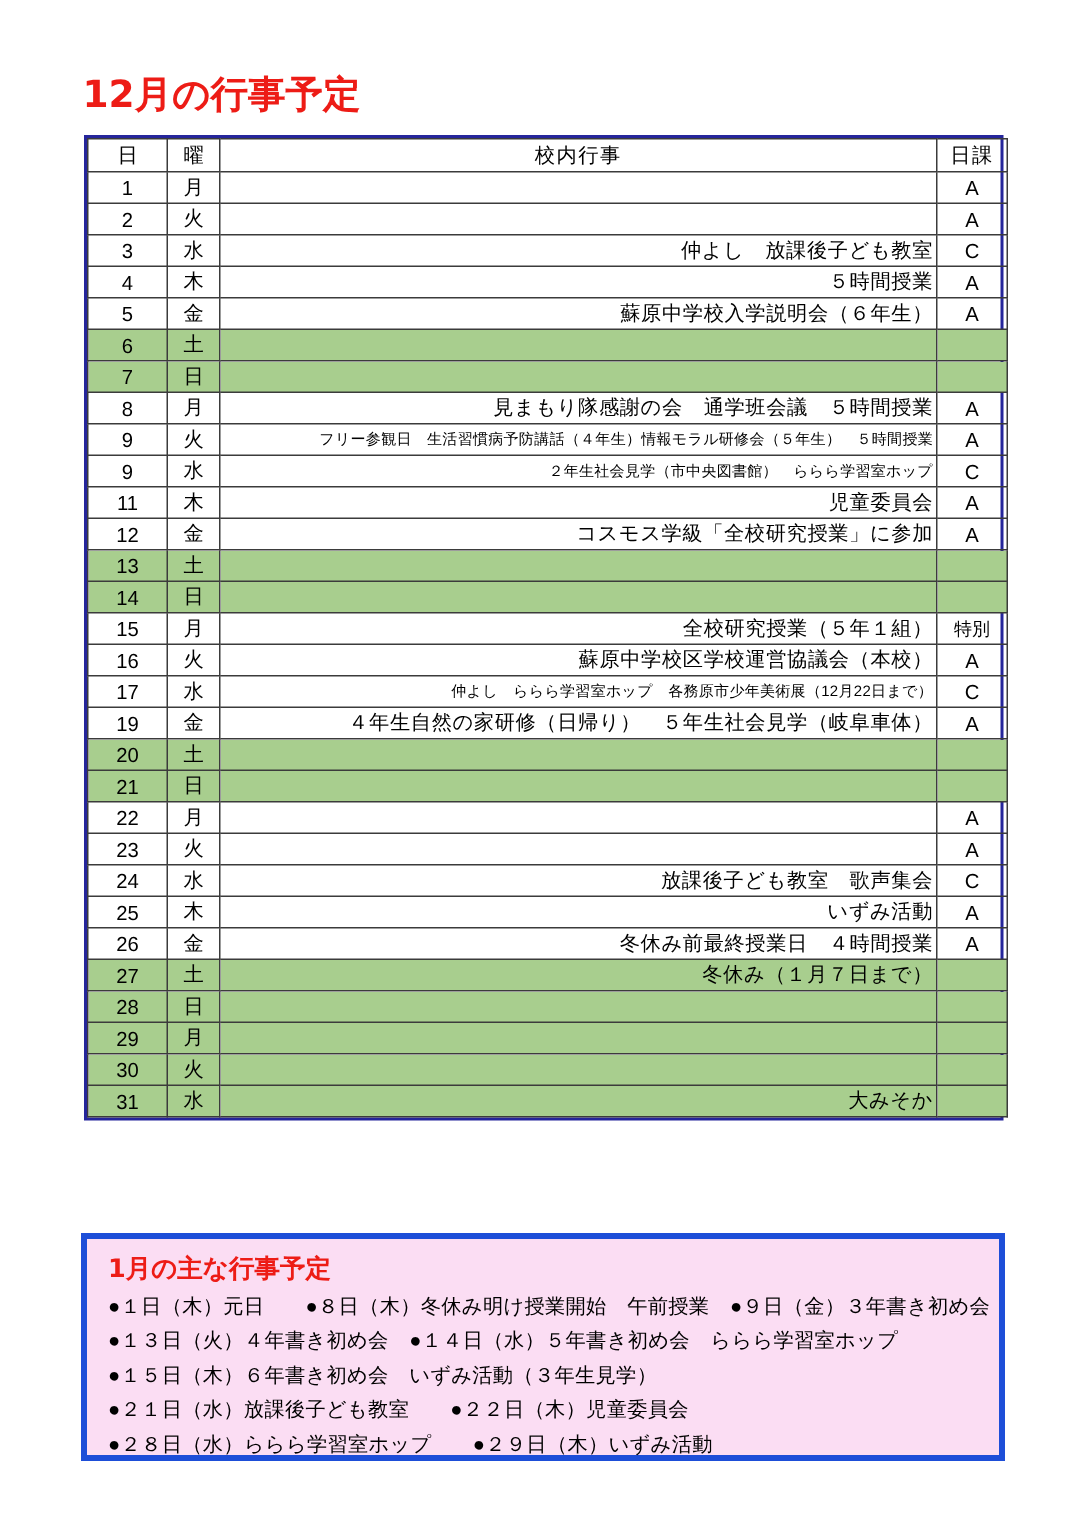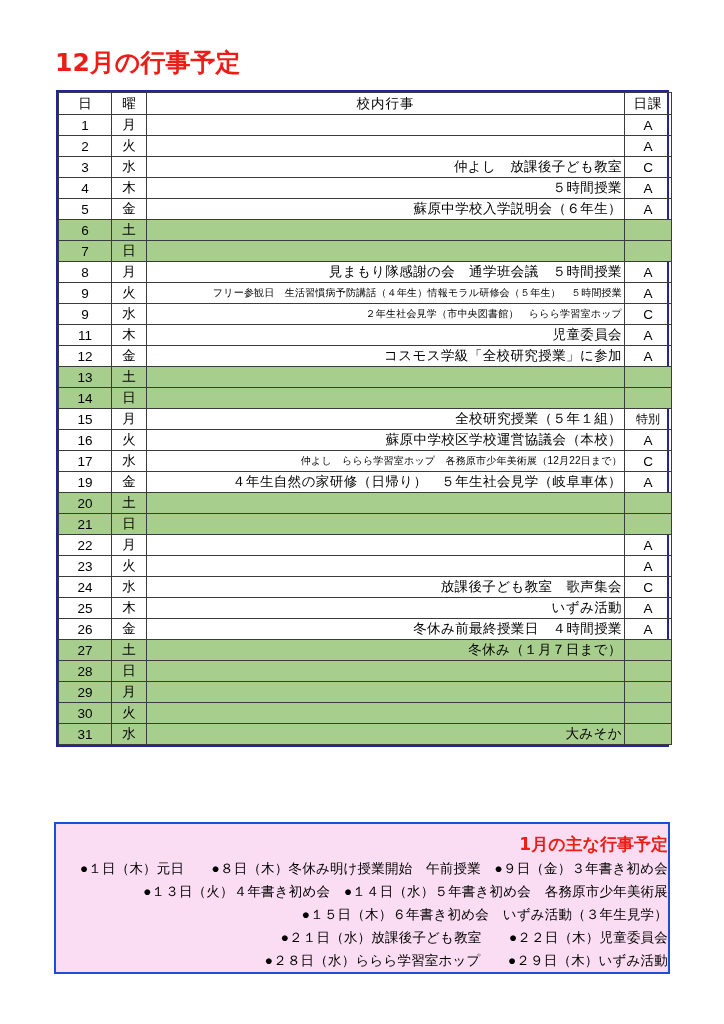--- a/index.html
+++ b/index.html
@@ -86,24 +86,23 @@
   tr.weekend td { background: #A8CE8E; }
 
   
   .notice {
     position: absolute;
     left: 54px;
     top: 822px;
     width: 616px;
     height: 152px;
     background: #FBDDF3;
-    border: 2px solid #1d4ed8;
+    border: 4px solid #1d4ed8;
     box-sizing: border-box;
     padding: 9px 0 0 14px;
-    text-align: right;
   }
   .notice-title {
     font-size: 17px;
     font-weight: bold;
     color: #ED1C16;
     line-height: 22px;
     margin-bottom: 2px;
     white-space: nowrap;
     font-family: "DejaVu Sans", "Liberation Sans", sans-serif;
   }
@@ -320,20 +319,20 @@
             <td class="sched"></td>
           </tr>
         </tbody>
     </table>
   </div>
 
   <div class="notice">
     <div class="notice-title">1月の主な行事予定</div>
     <div id="notice-lines">
         <div class="notice-line">●１日（木）元日　　●８日（木）冬休み明け授業開始　午前授業　●９日（金）３年書き初め会</div>
-        <div class="notice-line">●１３日（火）４年書き初め会　●１４日（水）５年書き初め会　各務原市少年美術展</div>
+        <div class="notice-line">●１３日（火）４年書き初め会　●１４日（水）５年書き初め会　ららら学習室ホップ</div>
         <div class="notice-line">●１５日（木）６年書き初め会　いずみ活動（３年生見学）</div>
         <div class="notice-line">●２１日（水）放課後子ども教室　　●２２日（木）児童委員会</div>
         <div class="notice-line">●２８日（水）ららら学習室ホップ　　●２９日（木）いずみ活動</div>
       </div>
   </div>
 
 </div>
 
 </body></html>

